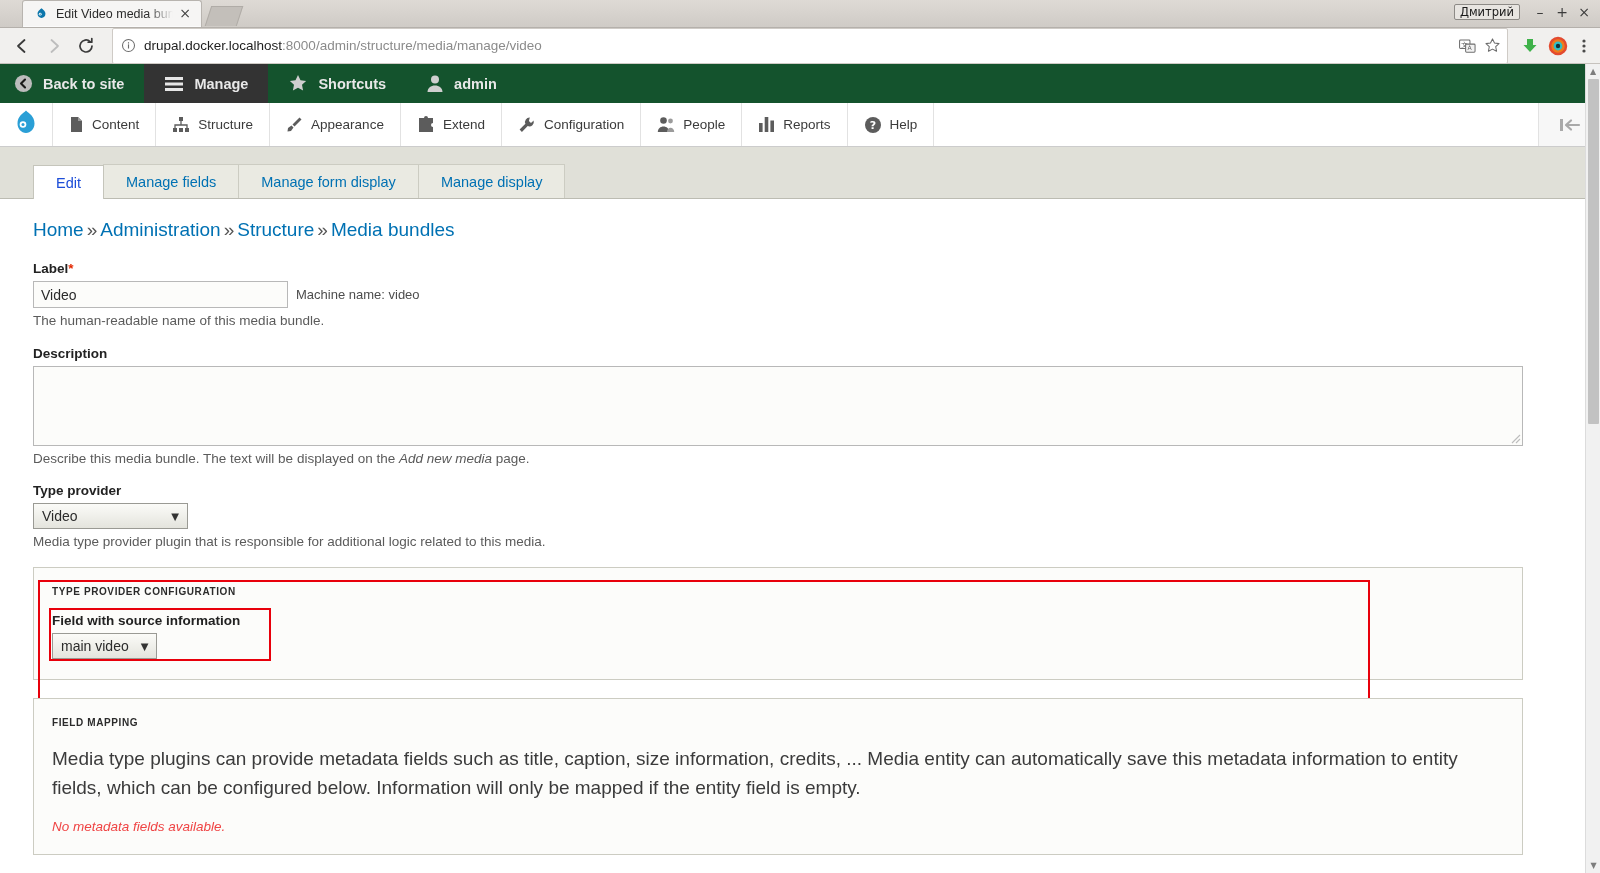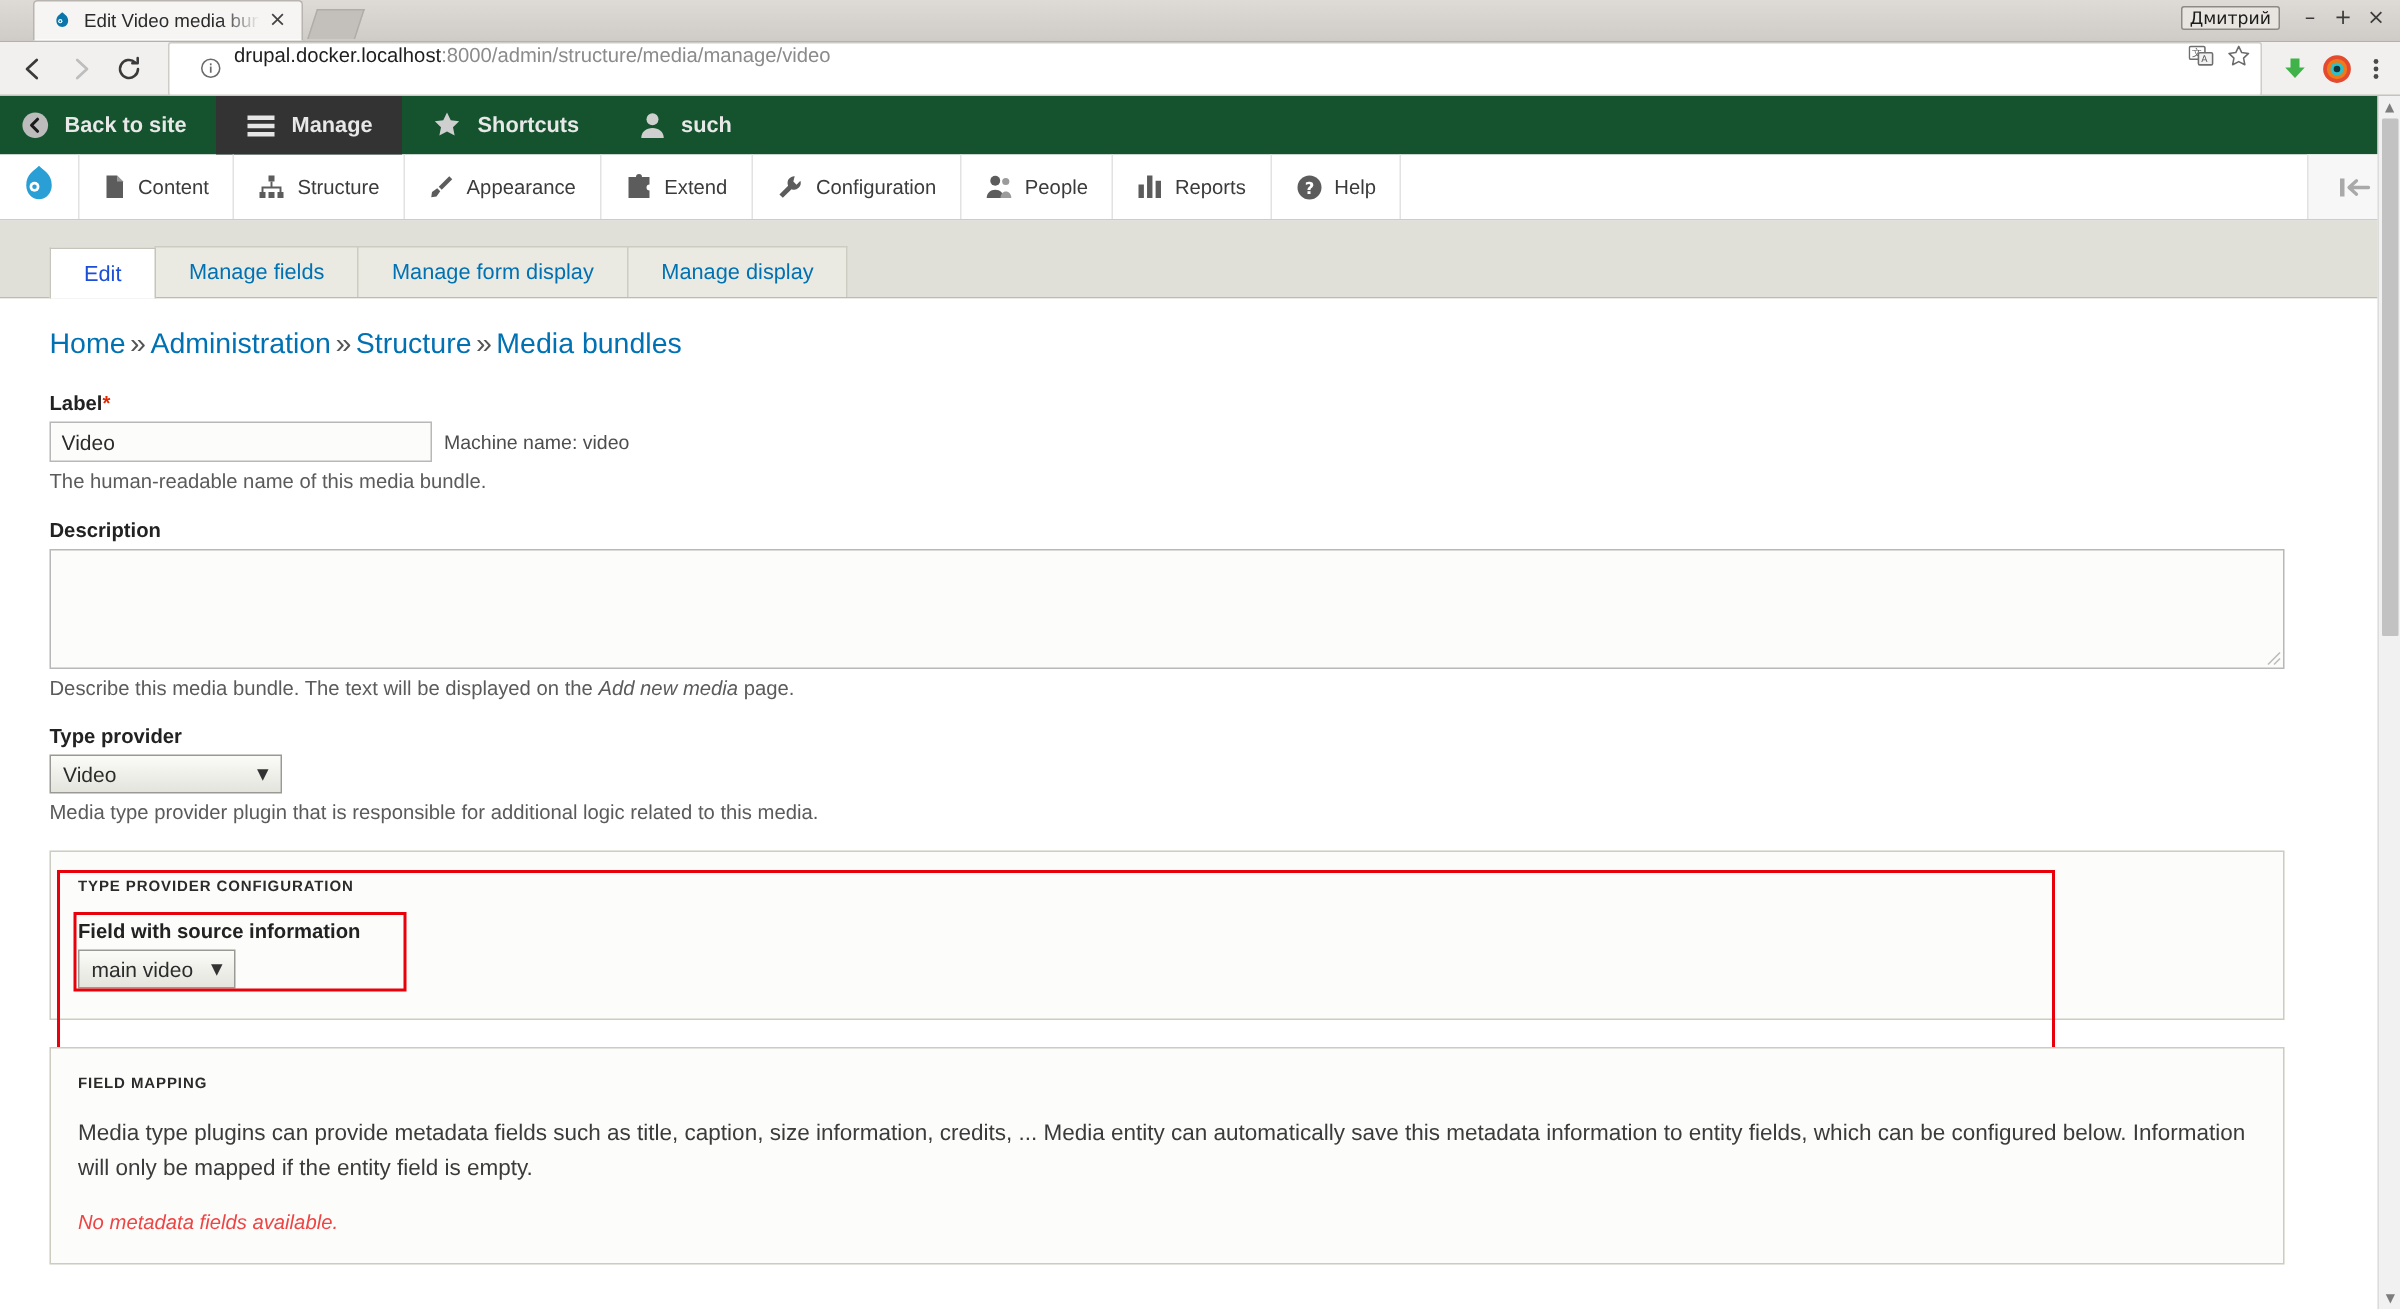--- a/index.html
+++ b/index.html
@@ -60,21 +60,21 @@
           line-height:18px; font-family:"DejaVu Sans", sans-serif; }
 
   .navbar {
     height:36px; background:#f1f0ee; display:flex; align-items:center;
     padding:0 8px; border-bottom:1px solid #c6c2bd;
   }
   .navicon { width:28px; height:28px; display:flex; align-items:center;
              justify-content:center; margin-right:4px; }
   .urlbar {
     flex:1 1 auto; height:36px; background:#fff; border:1px solid #cfcbc6;
-    border-radius:2px; display:flex; padding:0 20px;
+    border-radius:2px; display:flex; align-items:center; padding:0 8px;
     margin:0 8px; font-size:13.5px; position:relative;
   }
   .urlbar .info-ic { margin-right:8px; display:flex; align-items:center; }
   .url-host { color:#1e1e1e; }
   .url-rest { color:#8b8b8b; }
   .urlbar-right { position:absolute; right:6px; display:flex; align-items:center; gap:8px;}
   .navright { display:flex; align-items:center; gap:8px; padding-left:4px;}
 
   
   .page-area { position:relative; width:1600px; height:809px; overflow:hidden; background:#fff;}
@@ -150,21 +150,21 @@
   .selectbox.small { min-width:0; }
 
   .fieldset {
     border:1px solid #ccccc2; background:#fcfcfa; margin-top:18px;
     padding:18px 18px 20px 18px; width:1490px; position:relative;
   }
   .fs-legend {
     font-size:10px; font-weight:bold; letter-spacing:.06em; color:#2b2b2b;
     text-transform:uppercase; margin-bottom:16px;
   }
-  .fs-text { font-size:15px; color:#3b3b3b; line-height:1.55; }
+  .fs-text { font-size:19px; color:#3b3b3b; line-height:1.55; }
   .fs-note { font-size:13.5px; color:#ef4444; font-style:italic; margin-top:16px; }
 
   .annot-outer {
     position:absolute; border:2px solid #e8000b; pointer-events:none;
   }
   .annot-inner {
     position:absolute; border:2px solid #e8000b; pointer-events:none;
   }
 
   
@@ -310,21 +310,21 @@
         </span>
         <span>Shortcuts</span>
       </div>
       <div class="t-item">
         <span>
           <svg width="18" height="19" viewBox="0 0 18 19">
             <circle cx="9" cy="5.5" r="4" fill="#cfcfcf"></circle>
             <path d="M1.5 18c0-4.1 3.4-6.6 7.5-6.6s7.5 2.5 7.5 6.6z" fill="#cfcfcf"></path>
           </svg>
         </span>
-        <span>such</span>
+        <span>admin</span>
       </div>
     </div>
 
     <div class="dmenu">
       <div class="logo">
         <svg width="28" height="32" viewBox="0 0 28 32">
           <path d="M14 1.5c3 3.2 8.5 5.4 8.5 13 0 5.3-3.8 9.4-8.5 9.4S5.5 19.8 5.5 14.5C5.5 6.9 11 4.7 14 1.5z" fill="#2a9fd6"></path>
           <circle cx="11" cy="15.5" r="3.3" fill="#fff"></circle>
           <circle cx="11" cy="15.5" r="1.5" fill="#2a9fd6"></circle>
         </svg>

